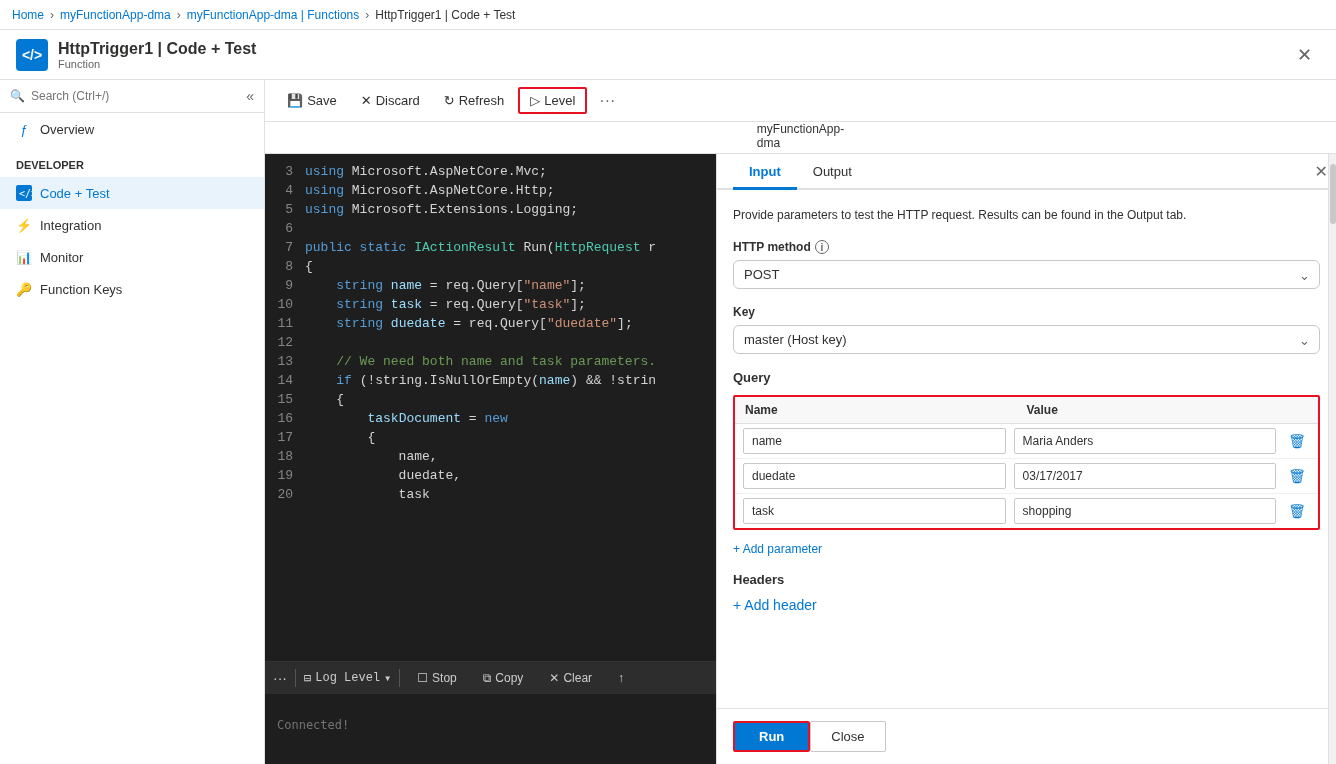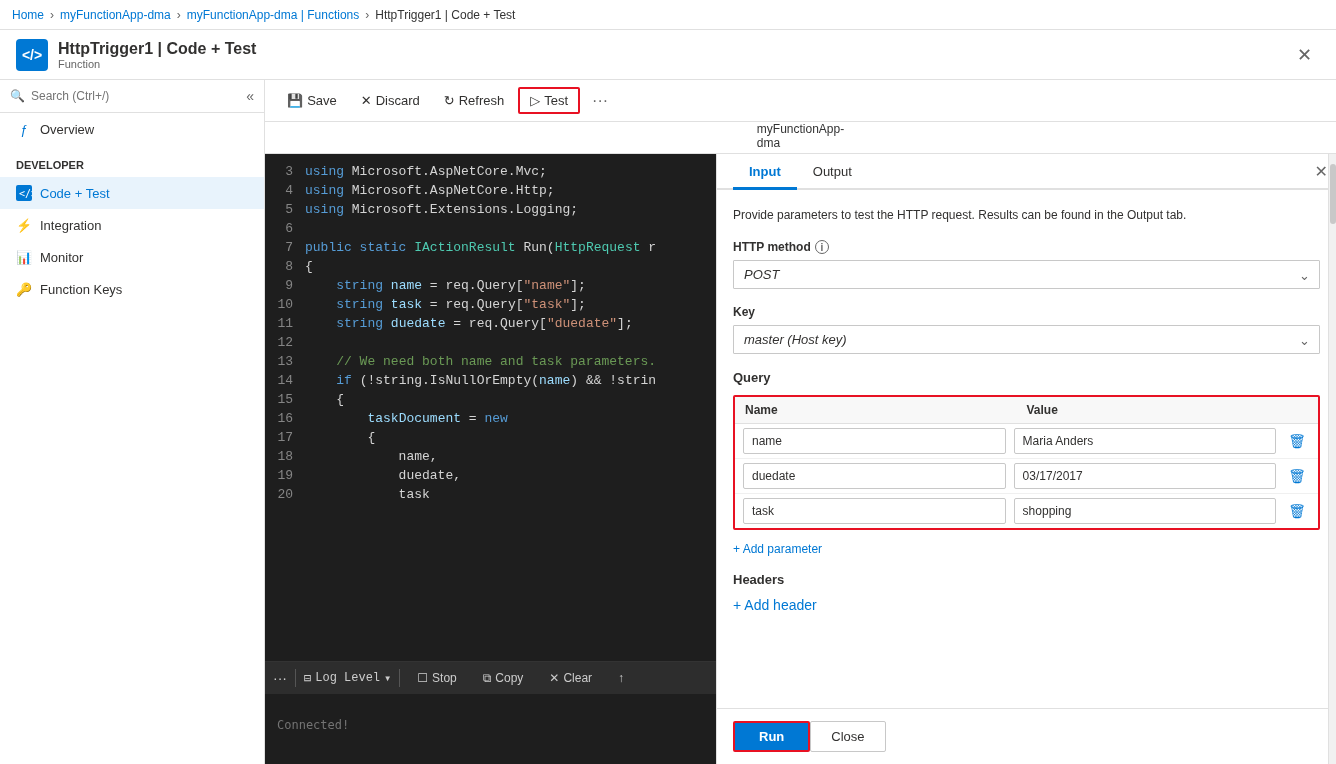--- a/index.html
+++ b/index.html
@@ -263,23 +263,23 @@
       display: flex; align-items: center; justify-content: center;
       font-size: 10px; color: #666; cursor: pointer;
     }
 
     .select-wrapper {
       position: relative;
       margin-bottom: 16px;
     }
     .select-wrapper select {
       width: 100%; padding: 6px 30px 6px 10px;
-      border: 1px solid #c8c8c8; border-radius: 1px;
+      border: 1px solid #c8c8c8; border-radius: 6px;
       font-size: 13px; color: #323130;
-      appearance: none; background: #fff; cursor: pointer; font-style: italic;
+      appearance: none; background: #fff; cursor: pointer;
     }
     .select-wrapper::after {
       content: '⌄';
       position: absolute; right: 10px; top: 50%; transform: translateY(-50%);
       color: #666; pointer-events: none;
     }
 
     
     .section-title {
       font-size: 13px; font-weight: 600; color: #323130;
@@ -461,21 +461,21 @@
       <button class="toolbar-btn">
         <span>✕</span>
         <span>Discard</span>
       </button>
       <button class="toolbar-btn">
         <span>↻</span>
         <span>Refresh</span>
       </button>
       <button class="toolbar-btn highlighted">
         <span>▷</span>
-        <span>Test</span>
+        <span>Level</span>
       </button>
       <button class="toolbar-more">···</button>
     </div>
 
     <div class="breadcrumb-bar">
       <span style="white-space:pre-line;">myFunctionApp-
 dma</span>
       <span class="breadcrumb-sep">\</span>
       <span>HttpTrigger1</span>
       <span class="breadcrumb-sep">\</span>

